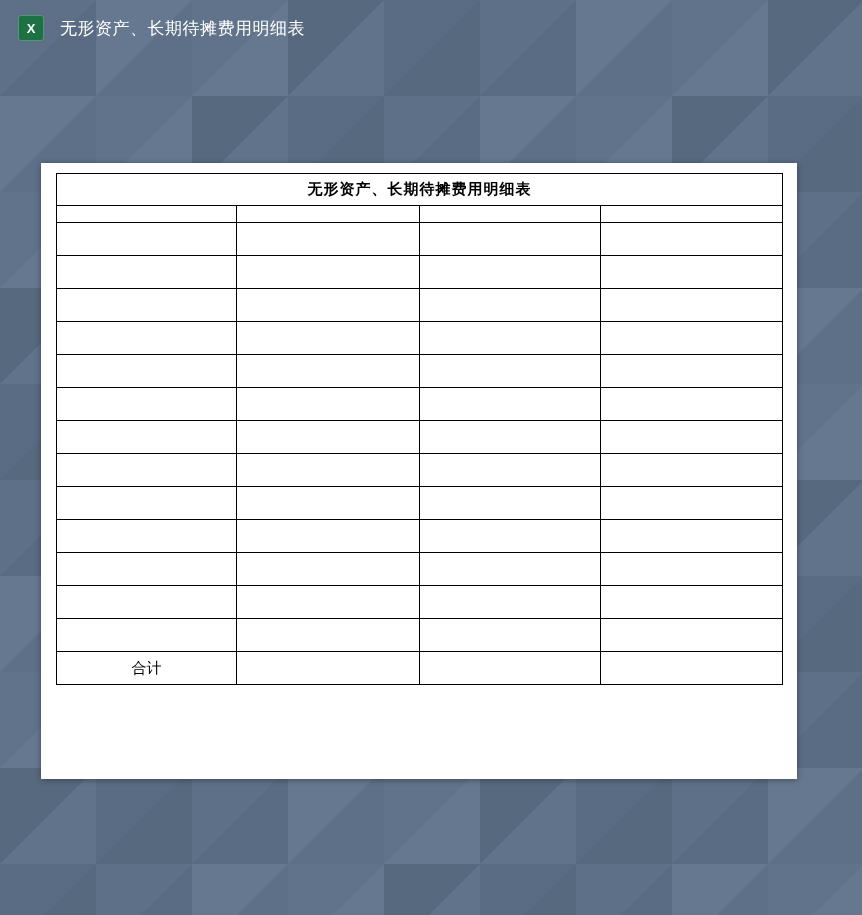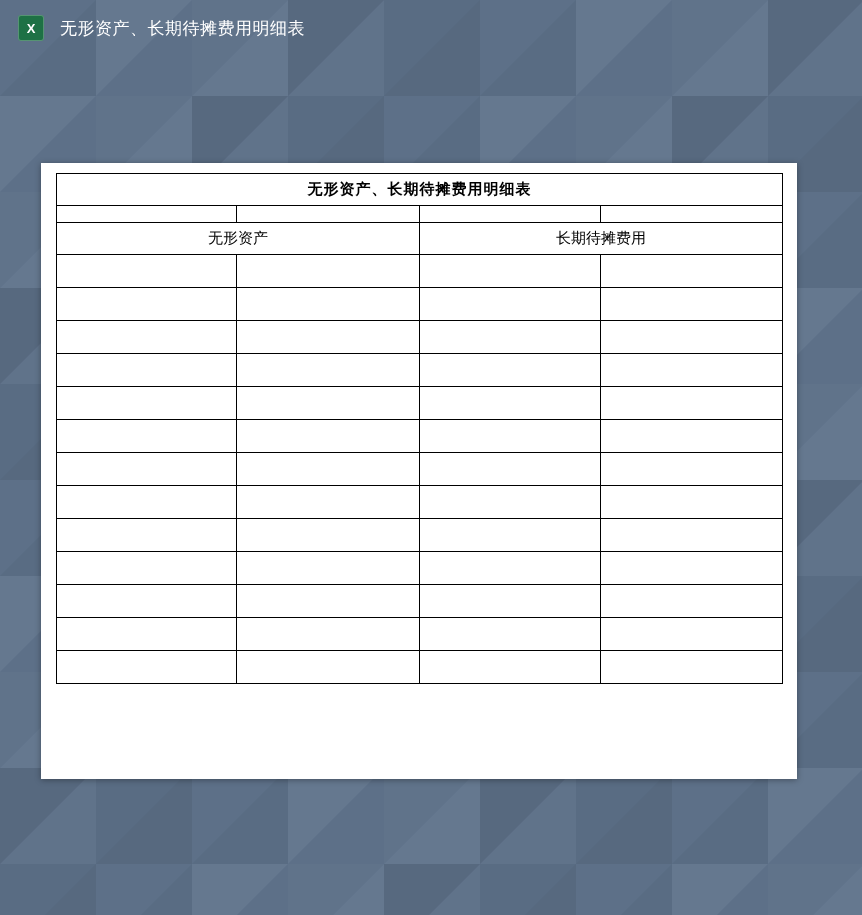--- a/index.html
+++ b/index.html
@@ -329,99 +329,101 @@
     <tbody>
       <tr>
         <td class="title-cell" colspan="4">无形资产、长期待摊费用明细表</td>
       </tr>
       <tr class="spacer-row">
         <td></td>
         <td></td>
         <td></td>
         <td></td>
       </tr>
-      <tr>
-        <td class="group-head" colspan="2">无形资产</td>
-        <td class="group-head" colspan="2">长期待摊费用</td>
-      </tr>
-
-      <tr class="data-row">
-        <td></td>
-        <td></td>
-        <td></td>
-        <td></td>
-      </tr>
-      <tr class="data-row">
-        <td></td>
-        <td></td>
-        <td></td>
-        <td></td>
-      </tr>
-      <tr class="data-row">
-        <td></td>
-        <td></td>
-        <td></td>
-        <td></td>
-      </tr>
-      <tr class="data-row">
-        <td></td>
-        <td></td>
-        <td></td>
-        <td></td>
-      </tr>
-      <tr class="data-row">
-        <td></td>
-        <td></td>
-        <td></td>
-        <td></td>
-      </tr>
-      <tr class="data-row">
-        <td></td>
-        <td></td>
-        <td></td>
-        <td></td>
-      </tr>
-      <tr class="data-row">
-        <td></td>
-        <td></td>
-        <td></td>
-        <td></td>
-      </tr>
-      <tr class="data-row">
-        <td></td>
-        <td></td>
-        <td></td>
-        <td></td>
-      </tr>
-      <tr class="data-row">
-        <td></td>
-        <td></td>
-        <td></td>
-        <td></td>
-      </tr>
-      <tr class="data-row">
-        <td></td>
-        <td></td>
-        <td></td>
-        <td></td>
-      </tr>
-      <tr class="data-row">
-        <td></td>
-        <td></td>
-        <td></td>
-        <td></td>
-      </tr>
-      <tr class="data-row">
-        <td></td>
-        <td></td>
-        <td></td>
-        <td></td>
-      </tr>
-      <tr class="data-row">
-        <td></td>
-        <td></td>
-        <td></td>
-        <td></td>
-      </tr>
-
+
+      <tr class="data-row">
+        <td></td>
+        <td></td>
+        <td></td>
+        <td></td>
+      </tr>
+      <tr class="data-row">
+        <td></td>
+        <td></td>
+        <td></td>
+        <td></td>
+      </tr>
+      <tr class="data-row">
+        <td></td>
+        <td></td>
+        <td></td>
+        <td></td>
+      </tr>
+      <tr class="data-row">
+        <td></td>
+        <td></td>
+        <td></td>
+        <td></td>
+      </tr>
+      <tr class="data-row">
+        <td></td>
+        <td></td>
+        <td></td>
+        <td></td>
+      </tr>
+      <tr class="data-row">
+        <td></td>
+        <td></td>
+        <td></td>
+        <td></td>
+      </tr>
+      <tr class="data-row">
+        <td></td>
+        <td></td>
+        <td></td>
+        <td></td>
+      </tr>
+      <tr class="data-row">
+        <td></td>
+        <td></td>
+        <td></td>
+        <td></td>
+      </tr>
+      <tr class="data-row">
+        <td></td>
+        <td></td>
+        <td></td>
+        <td></td>
+      </tr>
+      <tr class="data-row">
+        <td></td>
+        <td></td>
+        <td></td>
+        <td></td>
+      </tr>
+      <tr class="data-row">
+        <td></td>
+        <td></td>
+        <td></td>
+        <td></td>
+      </tr>
+      <tr class="data-row">
+        <td></td>
+        <td></td>
+        <td></td>
+        <td></td>
+      </tr>
+      <tr class="data-row">
+        <td></td>
+        <td></td>
+        <td></td>
+        <td></td>
+      </tr>
+
+      <tr class="data-row">
+        <td class="total-label">合计</td>
+        <td></td>
+        <td></td>
+        <td></td>
+      </tr>
     </tbody>
   </table>
 </div>
 
 </body></html>

